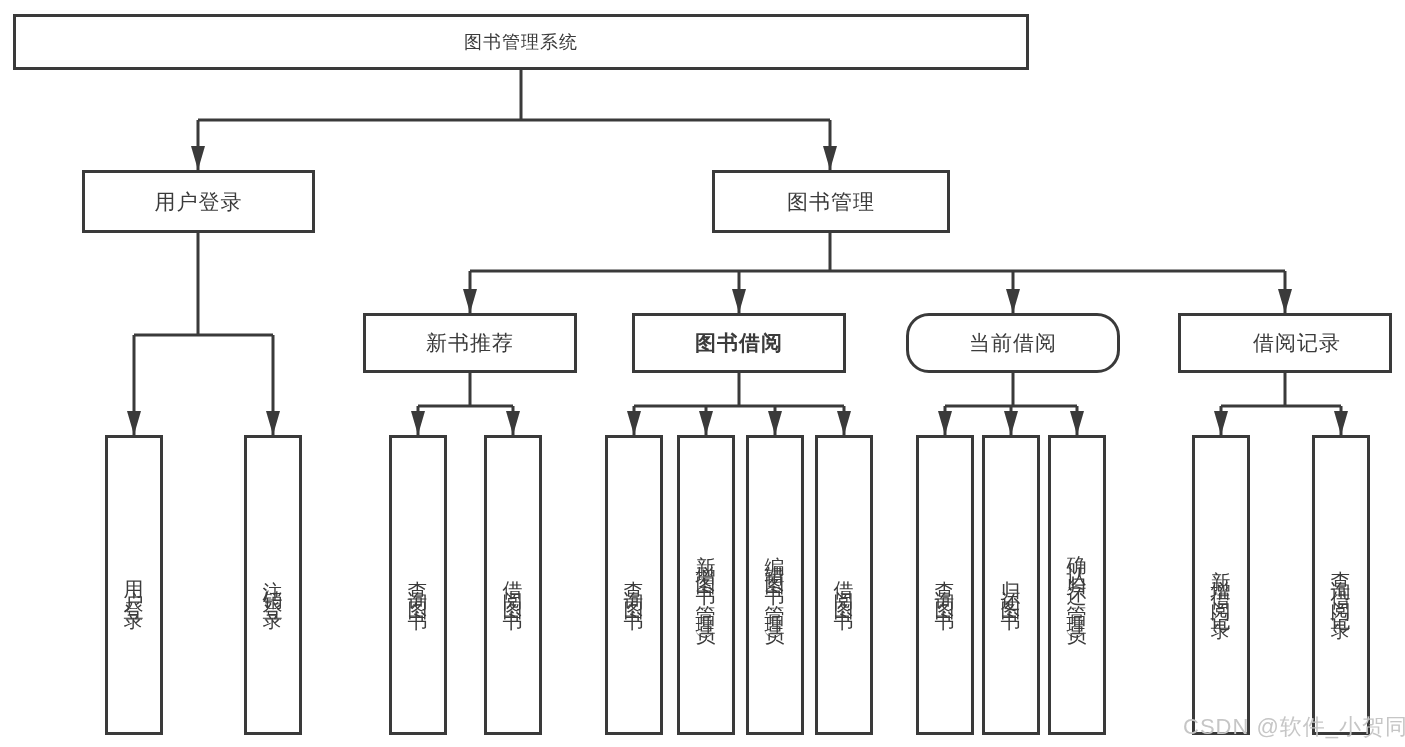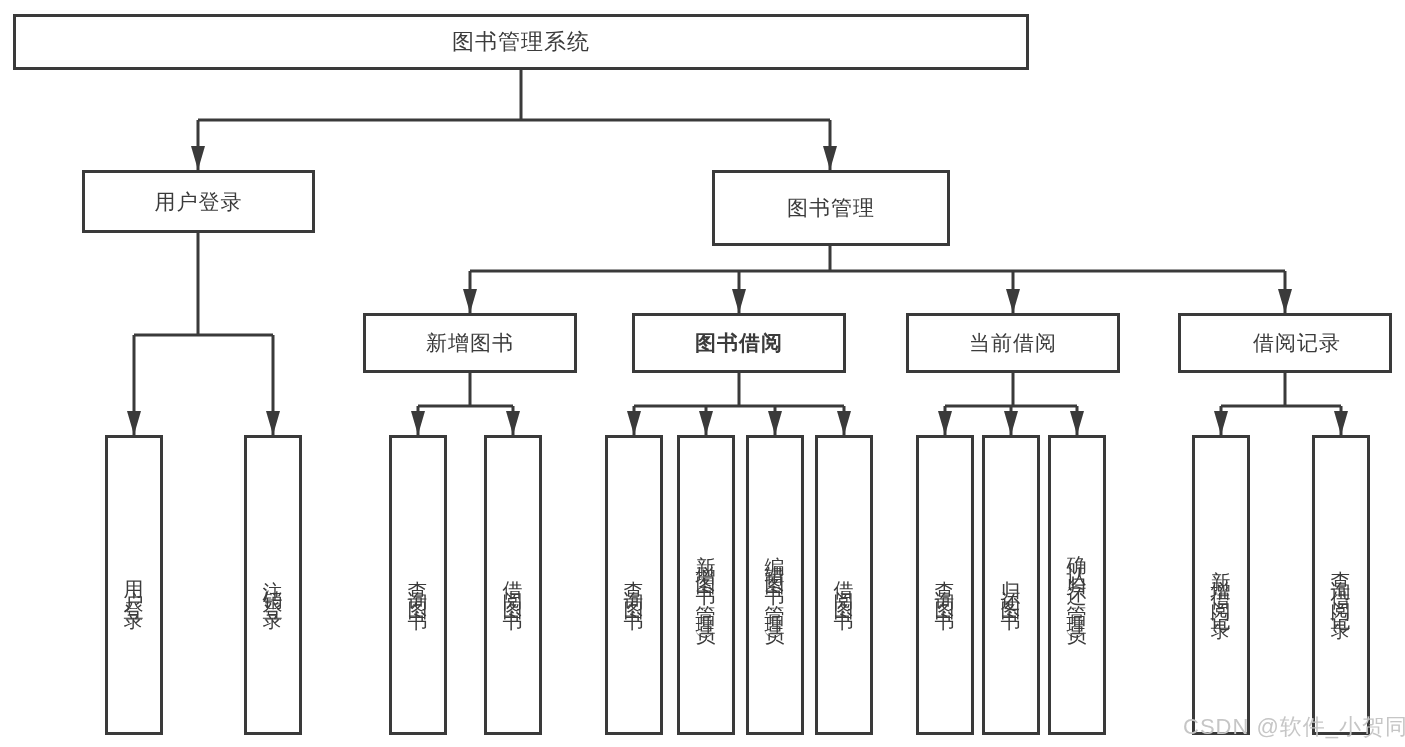--- a/index.html
+++ b/index.html
@@ -19,21 +19,21 @@
     background: #ffffff;
     display: flex;
     align-items: center;
     justify-content: center;
   }
   .hbox span {
     font-size: 21px;
     letter-spacing: 1px;
     white-space: nowrap;
   }
-  .rootbox span { font-size: 22px; }
+  .rootbox span { font-size: 18px; }
   .vbox span {
     writing-mode: vertical-rl;
     text-orientation: mixed;
     font-size: 20px;
     letter-spacing: 10px;
     line-height: 1;
   }
   #connectors {
     position: absolute;
     left: 0; top: 0;
@@ -97,31 +97,31 @@
     <polygon points="1334,411 1348,411 1341,435"></polygon>
   </svg>
 
   <div class="box hbox rootbox" style="left:13px; top:14px; width:1016px; height:56px;">
     <span>图书管理系统</span>
   </div>
 
   <div class="box hbox" style="left:82px; top:170px; width:233px; height:63px;">
     <span>用户登录</span>
   </div>
-  <div class="box hbox" style="left:712px; top:170px; width:238px; height:76px;">
+  <div class="box hbox" style="left:712px; top:170px; width:238px; height:63px;">
     <span>图书管理</span>
   </div>
 
   <div class="box hbox" style="left:363px; top:313px; width:214px; height:60px;">
-    <span>新增图书</span>
+    <span>新书推荐</span>
   </div>
   <div class="box hbox" style="left:632px; top:313px; width:214px; height:60px;font-weight:bold;">
     <span>图书借阅</span>
   </div>
-  <div class="box hbox" style="left:906px; top:313px; width:214px; height:60px;">
+  <div class="box hbox" style="left:906px; top:313px; width:214px; height:60px;border-radius:23px;">
     <span>当前借阅</span>
   </div>
   <div class="box hbox" style="left:1178px; top:313px; width:214px; height:60px;padding-left:24px;">
     <span>借阅记录</span>
   </div>
 
   <div class="box vbox" style="left:105px; top:435px; width:58px; height:300px;">
     <span>用户登录</span>
   </div>
   <div class="box vbox" style="left:244px; top:435px; width:58px; height:300px;">

